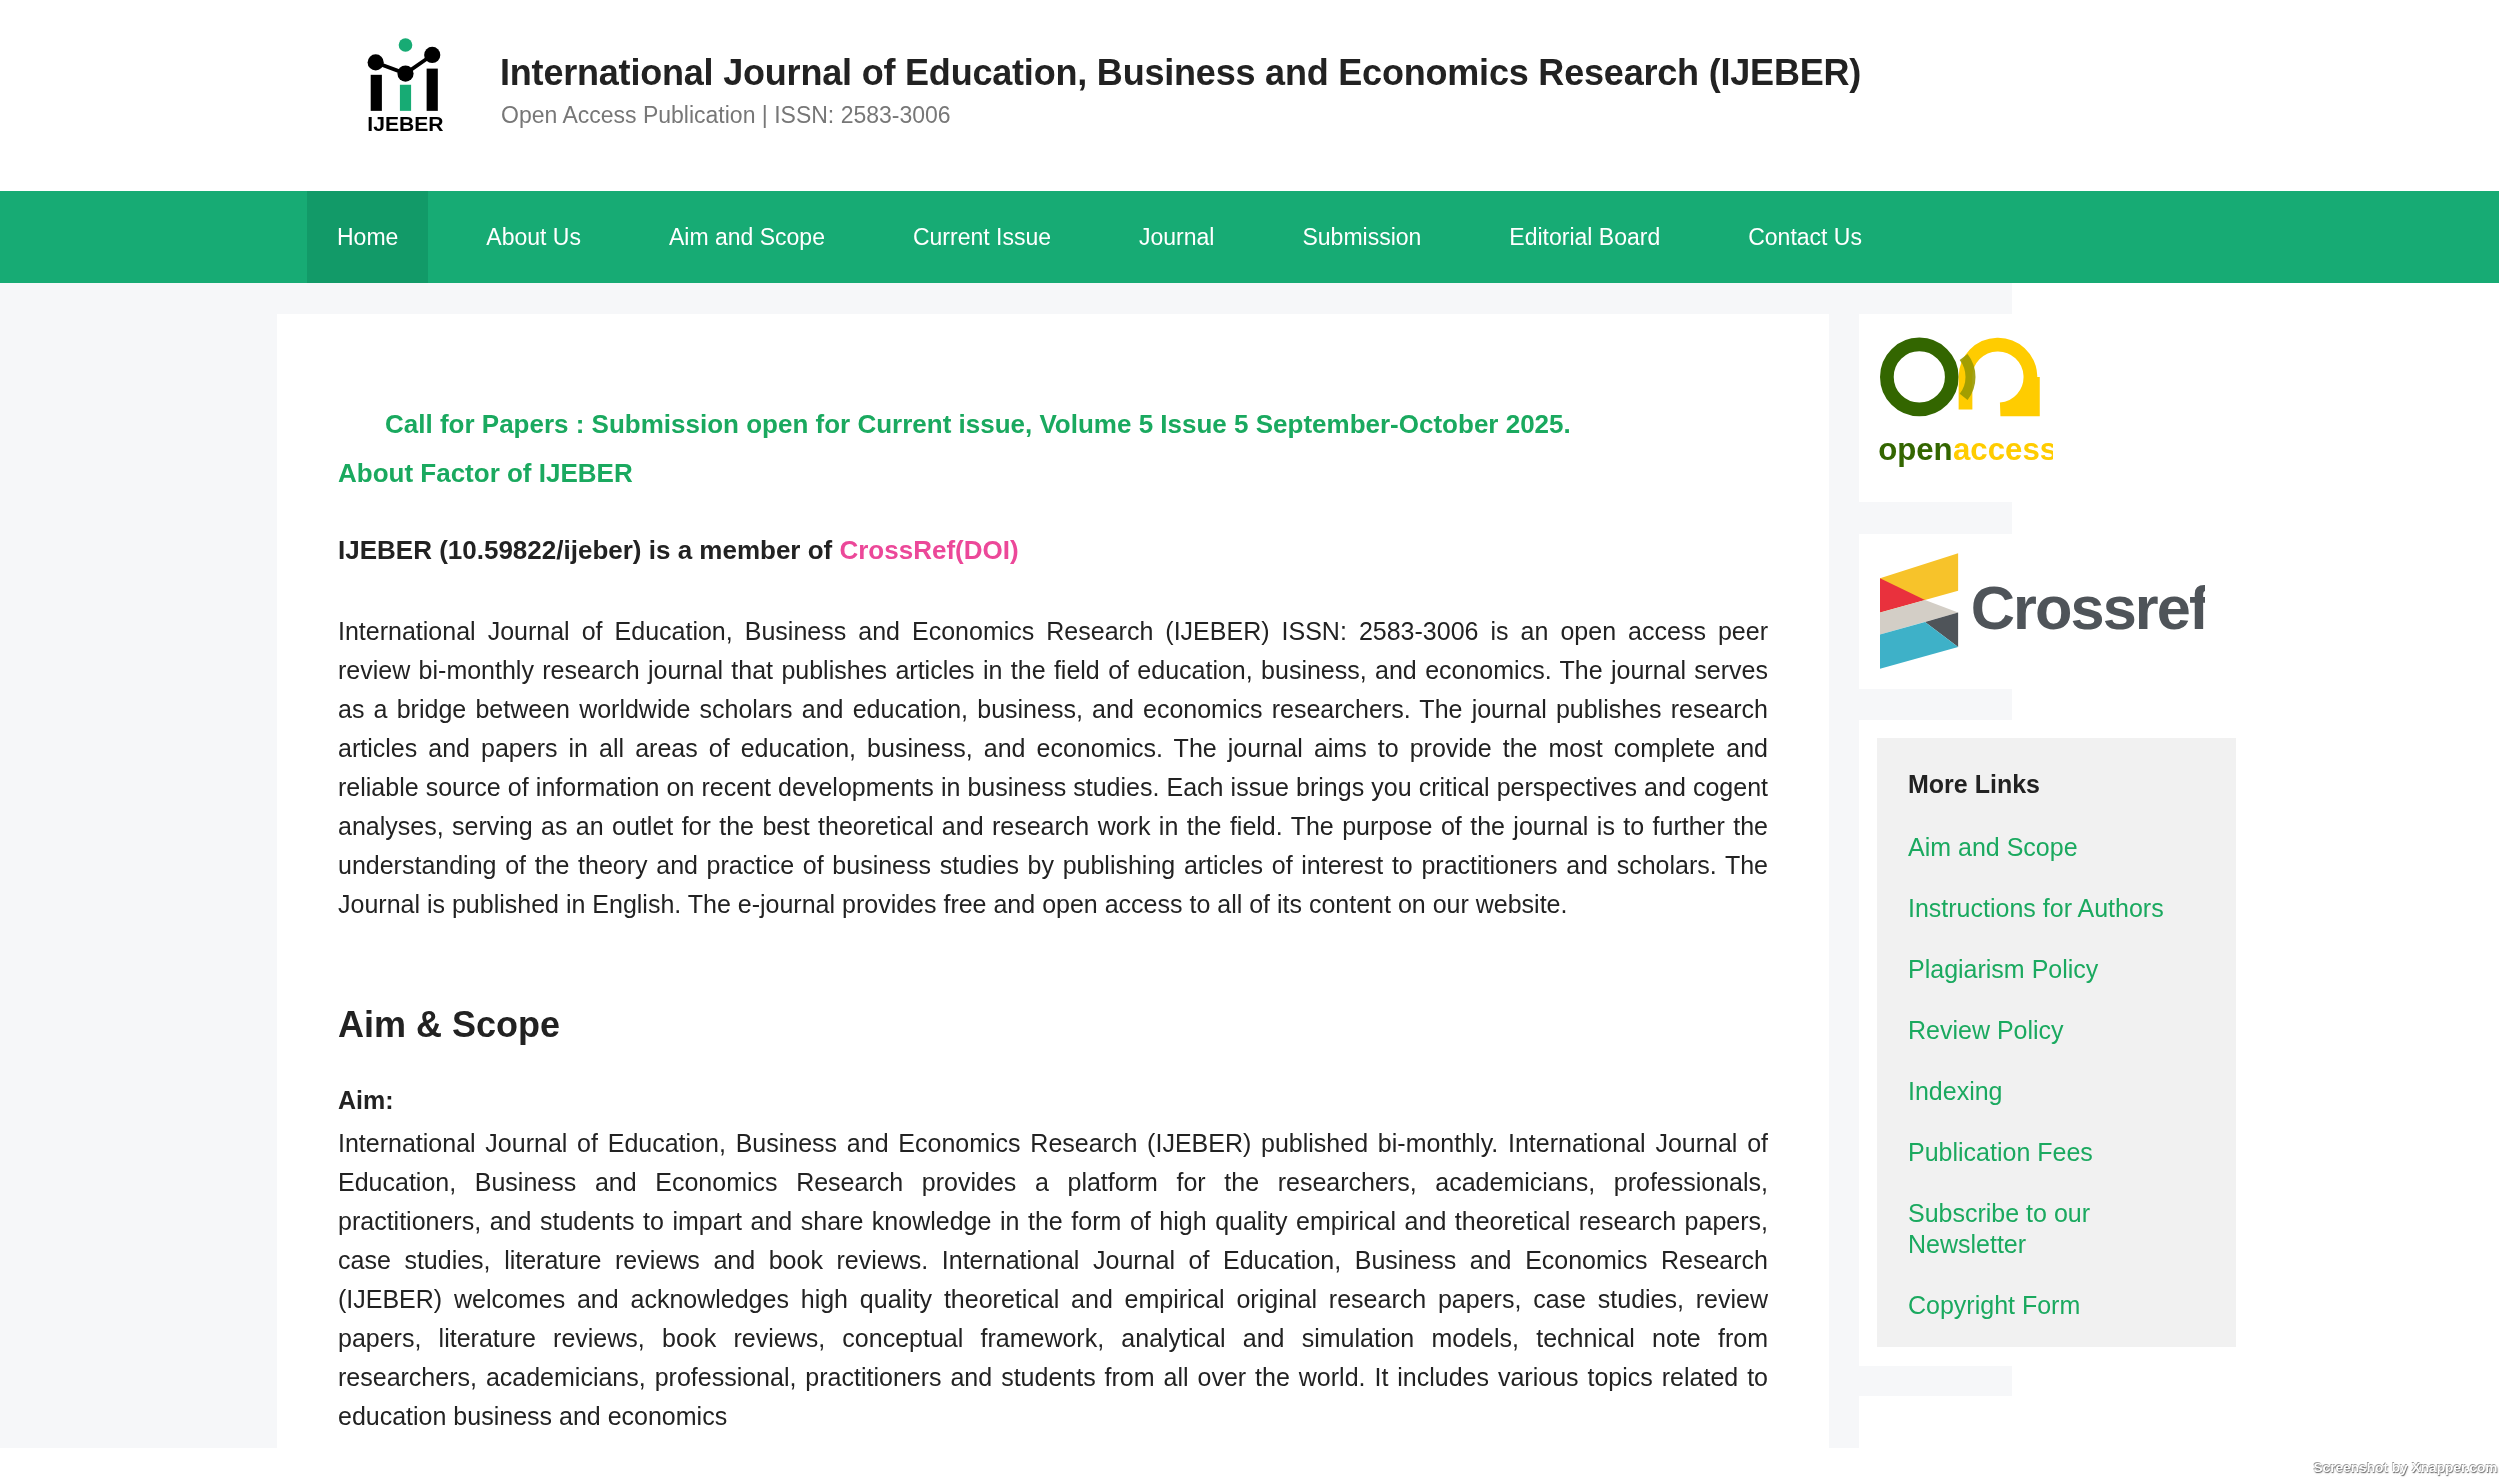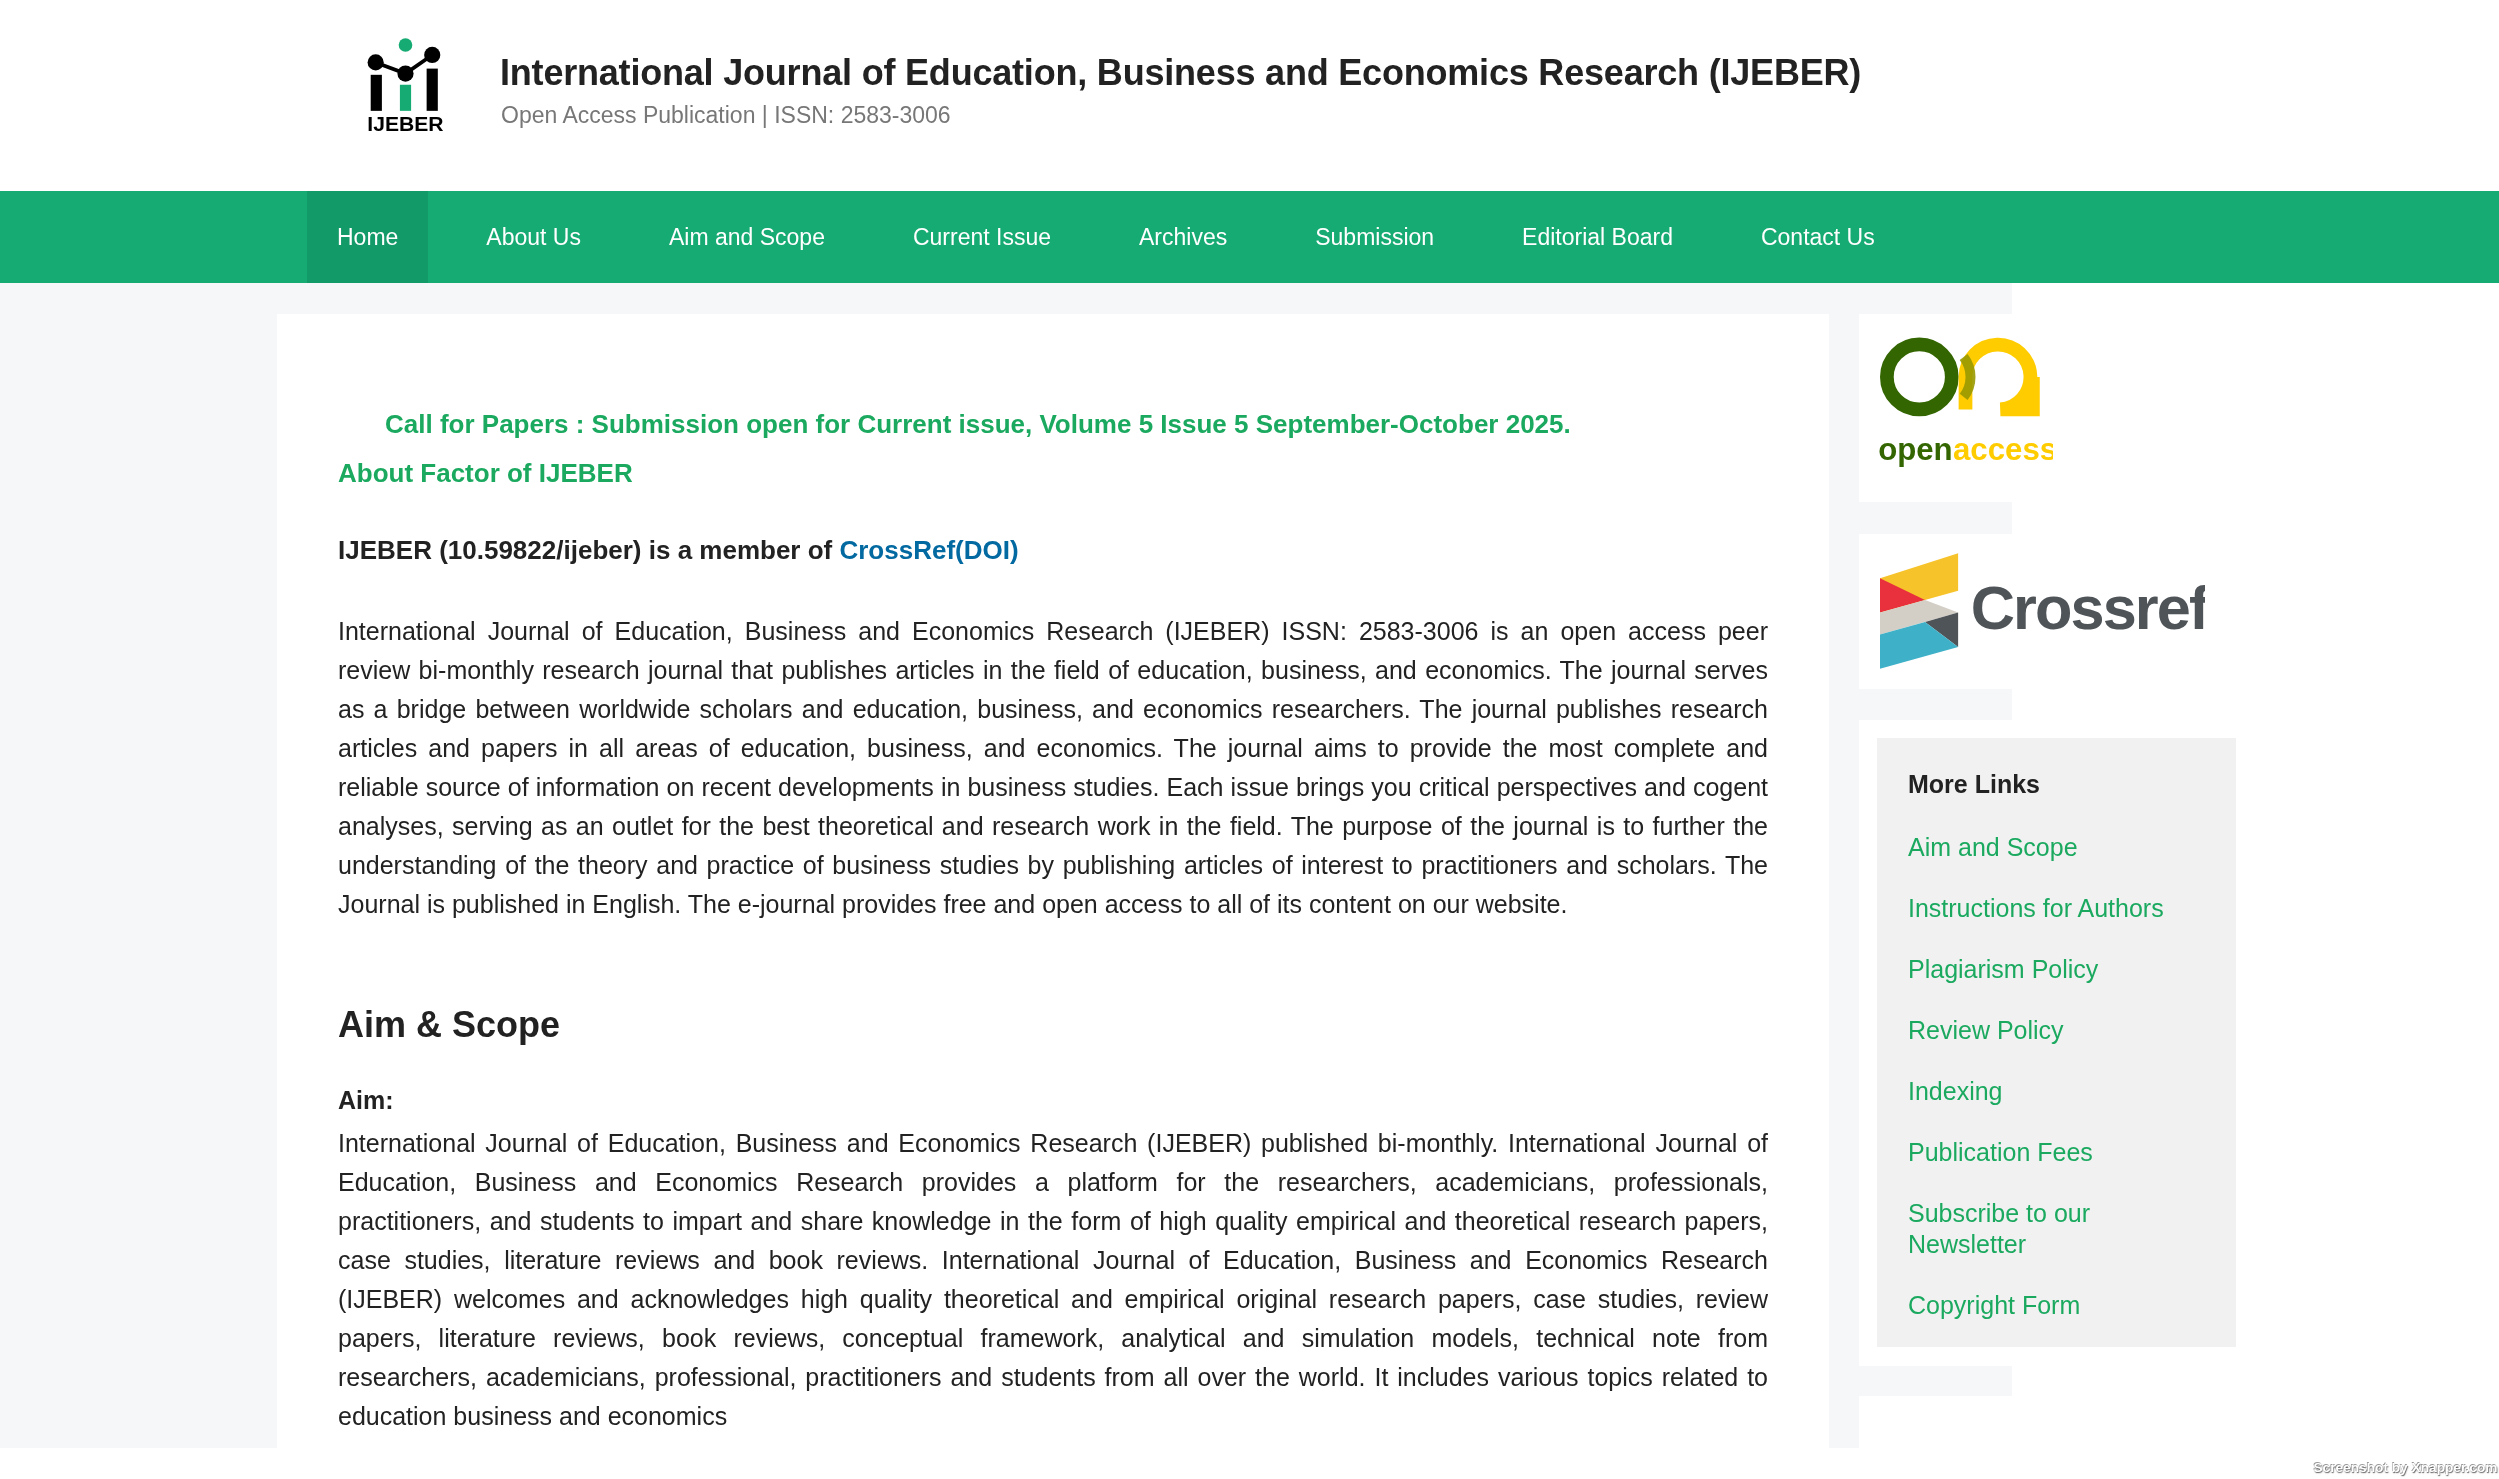--- a/index.html
+++ b/index.html
@@ -46,21 +46,21 @@
   .main-inner { position: absolute; left: 61px; top: 0; width: 1430px; }
   .cfp {
     position: absolute; left: 47px; top: 95px; font-size: 26px; font-weight: bold; color: #1aa95f; white-space: nowrap;
   }
   .impact {
     position: absolute; left: 0; top: 144px; font-size: 26px; font-weight: bold; color: #1aa95f; white-space: nowrap;
   }
   .member {
     position: absolute; left: 0; top: 221px; font-size: 26px; font-weight: bold; color: #222222; white-space: nowrap;
   }
-  .member .crossref-link { color: #0369a1; }
+  .member .crossref-link { color: #ec4899; }
   .para {
     position: absolute; left: 0; width: 1430px; font-size: 25px; line-height: 39px; color: #222222;
     text-align: justify;
   }
   .para1 { top: 298px; }
   .aim-heading {
     position: absolute; left: 0; top: 690px; font-size: 36px; font-weight: bold; color: #222222;
   }
   .aim-label {
     position: absolute; left: 0; top: 772px; font-size: 25px; font-weight: bold; color: #222222;
@@ -110,21 +110,21 @@
   <div class="site-title">International Journal of Education, Business and Economics Research (IJEBER)</div>
   <div class="site-tagline">Open Access Publication | ISSN: 2583-3006</div>
 </header>
 
 <nav class="main-nav">
   <div class="nav-inner">
     <div class="nav-item active">Home</div>
     <div class="nav-item">About Us</div>
     <div class="nav-item">Aim and Scope</div>
     <div class="nav-item">Current Issue</div>
-    <div class="nav-item">Archives</div>
+    <div class="nav-item">Journal</div>
     <div class="nav-item">Submission</div>
     <div class="nav-item">Editorial Board</div>
     <div class="nav-item">Contact Us</div>
   </div>
 </nav>
 
 <div class="content-area">
   <main class="main-card">
     <div class="main-inner">
       <div class="cfp">Call for Papers : Submission open for Current issue, Volume 5 Issue 5 September-October 2025.</div>

